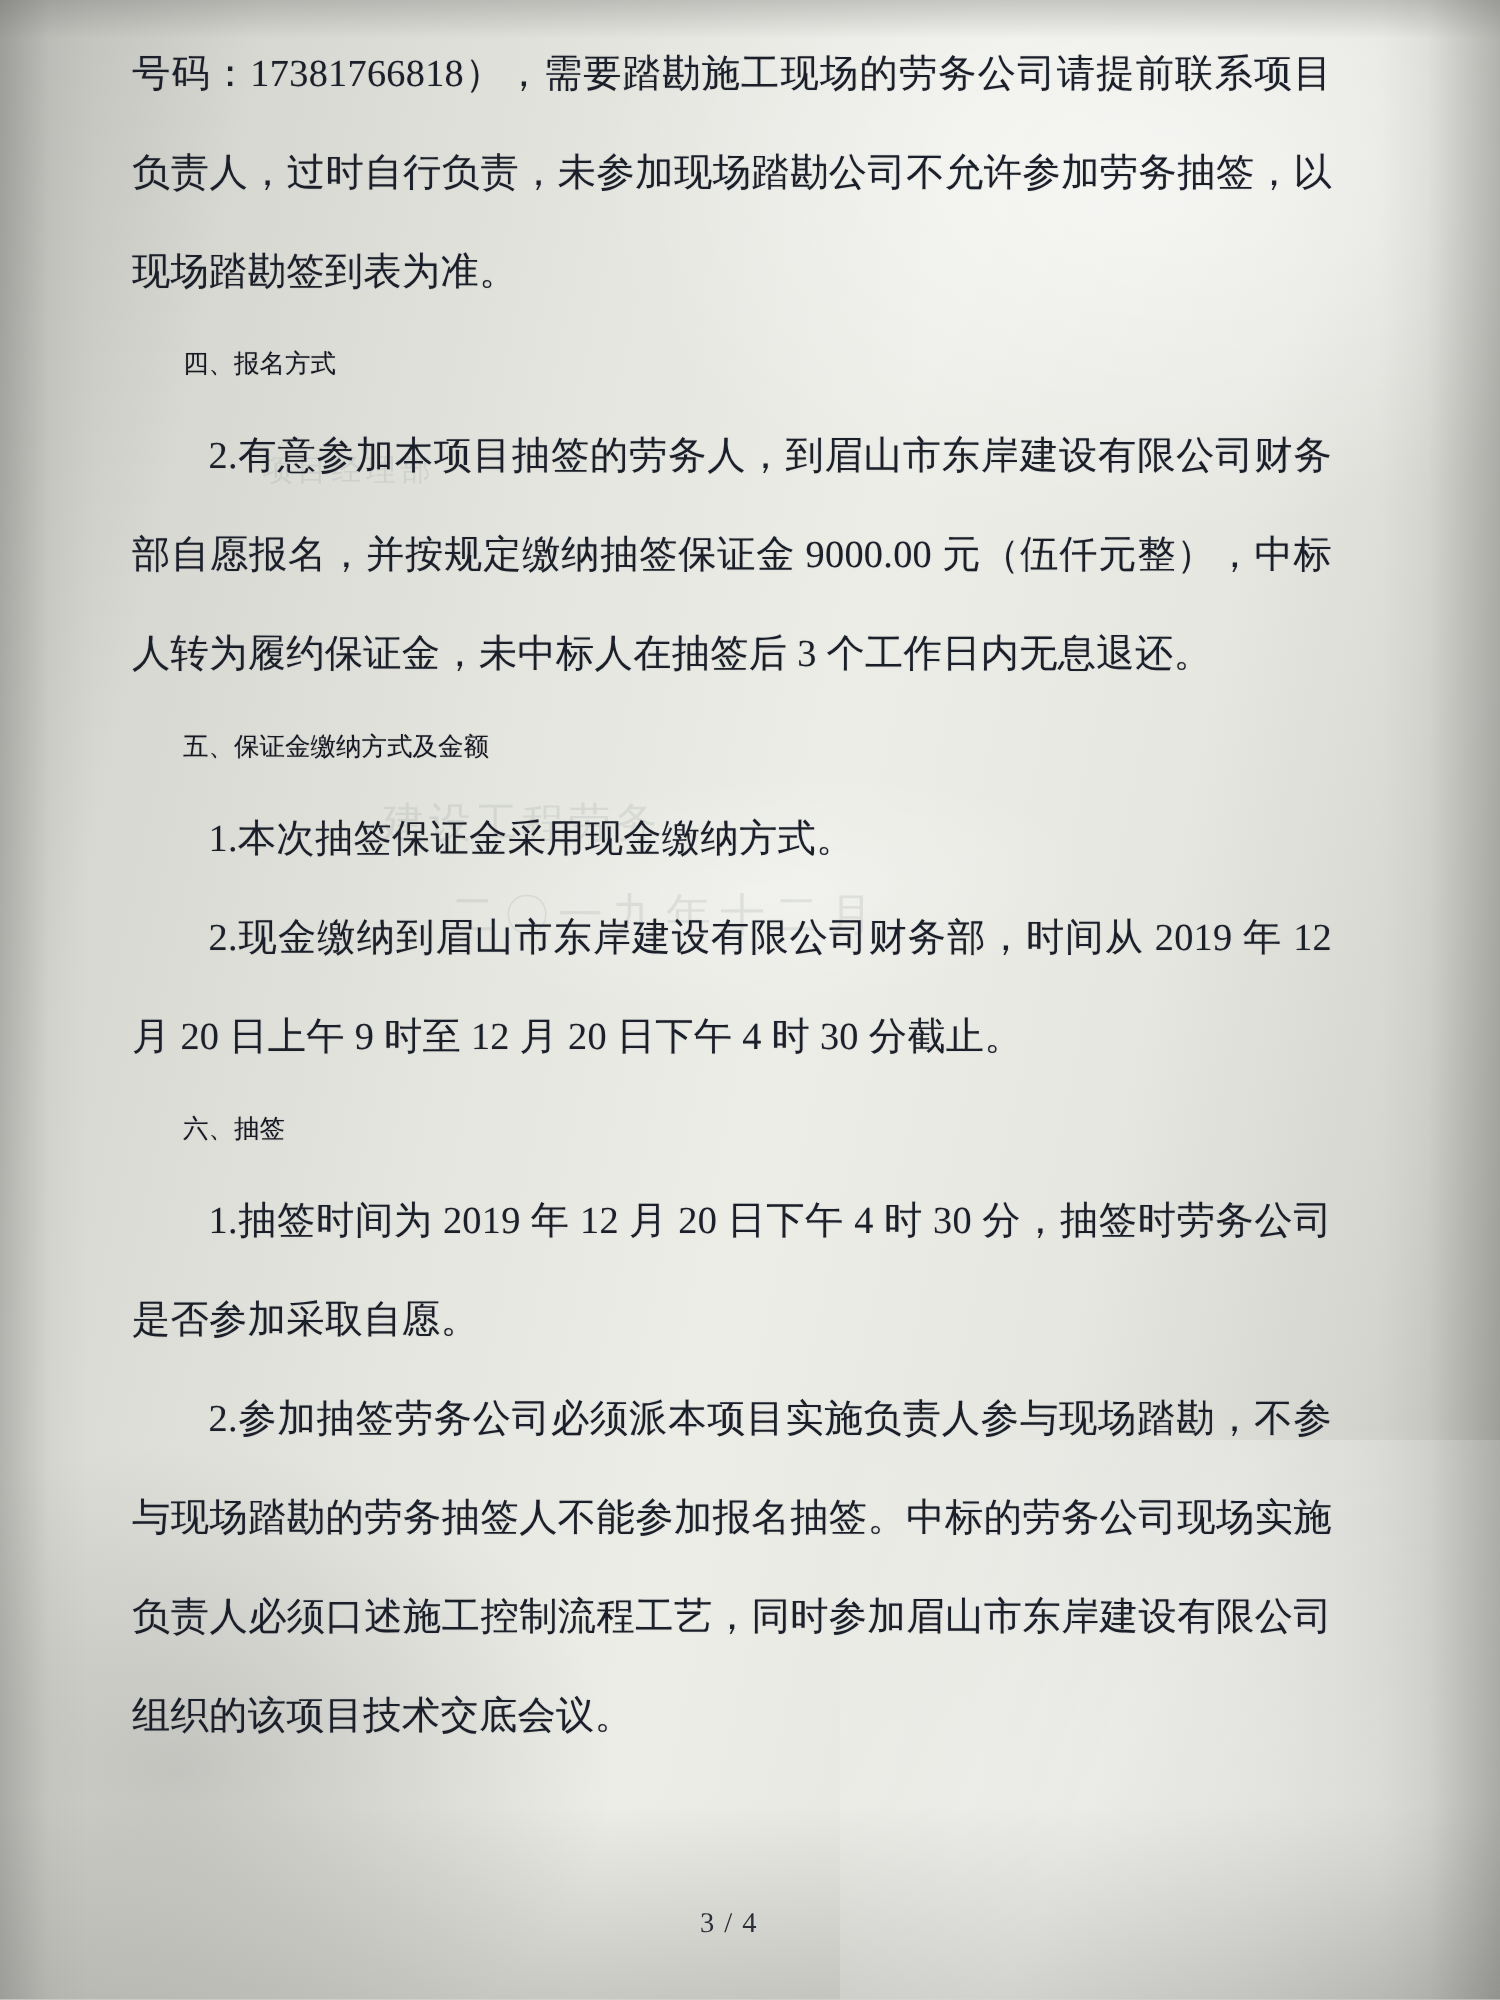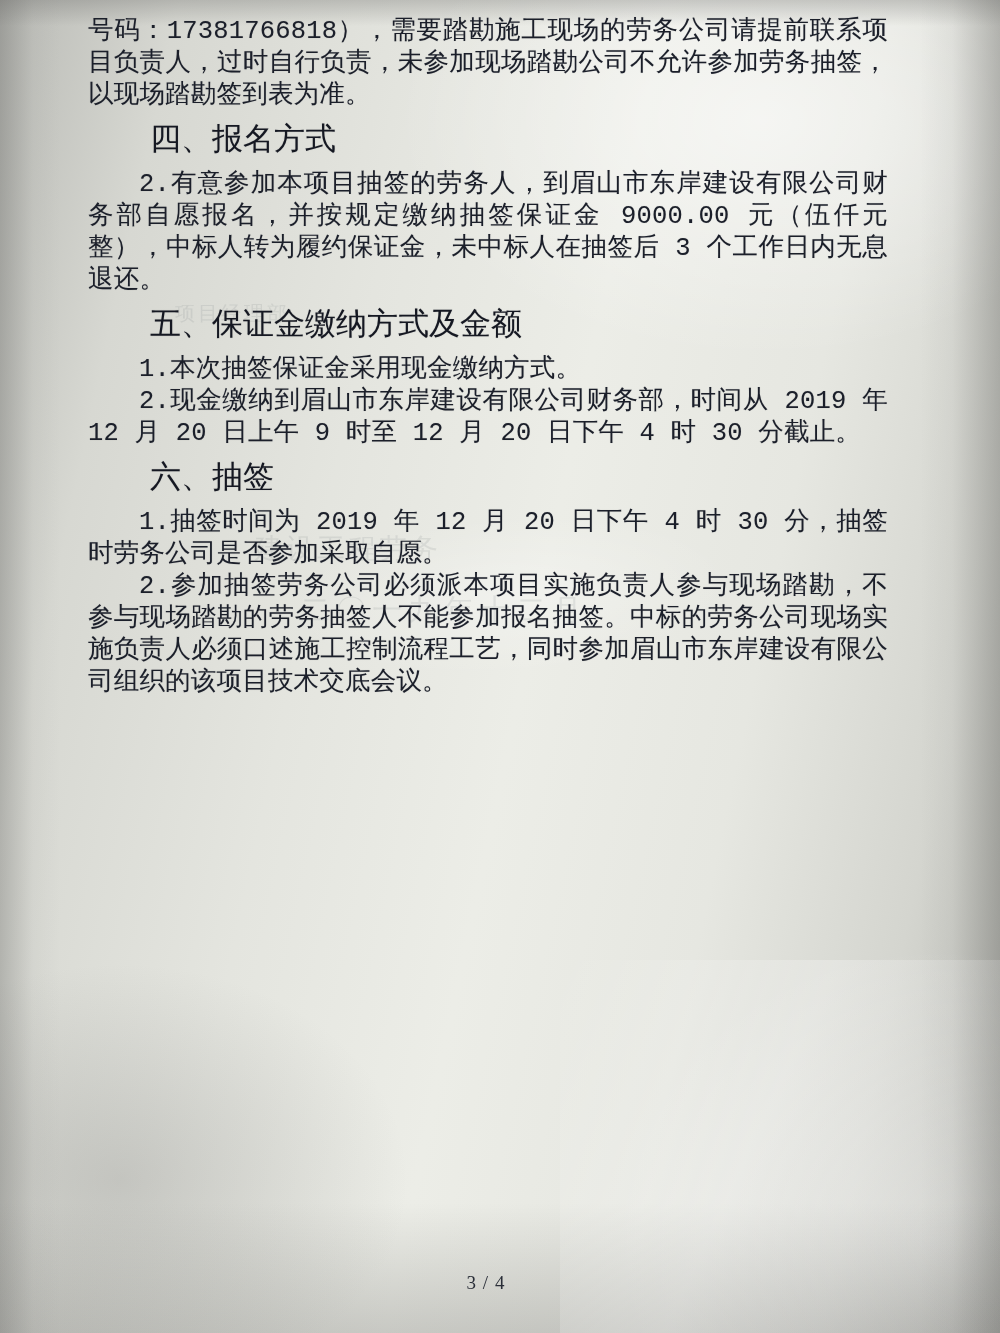--- a/index.html
+++ b/index.html
@@ -60,41 +60,41 @@
 
   .content {
     position: absolute;
     left: 88px;
     top: 16px;
     width: 800px;
   }
 
   .para {
     font-size: 25.5px;
-    line-height: 32px;
+    line-height: 66px;
     color: #1b1f2a;
     letter-spacing: 0.2px;
     text-align: justify;
     text-justify: inter-character;
     margin: 0;
-    font-family: Liberation Mono, monospace;
+    font-family: Liberation Serif, serif;
     text-shadow: 0 0 1px rgba(30,32,40,0.22);
   }
 
   .indent {
     text-indent: 2em;
   }
 
   .heading {
     text-indent: 2em;
-    font-size: 31px;
+    font-size: 17px;
     line-height: 57px;
     color: #151822;
     margin: 0;
-    font-family: Liberation Mono, monospace;
+    font-family: Liberation Serif, serif;
     text-shadow: 0 0 1px rgba(30,32,40,0.25);
   }
 
   .footer {
     position: absolute;
     left: 0;
     top: 1272px;
     width: 972px;
     text-align: center;
     font-size: 19px;

